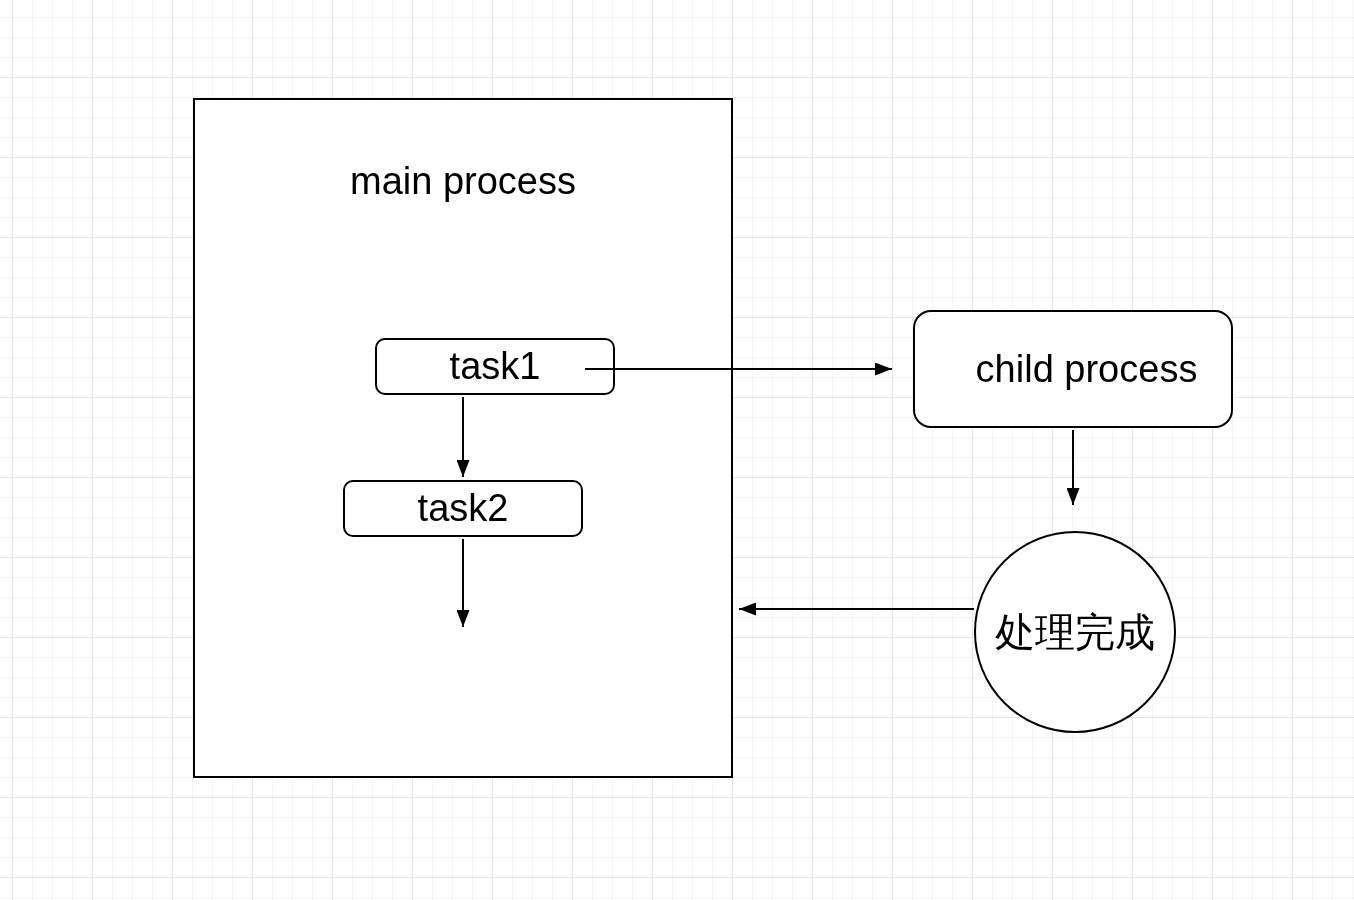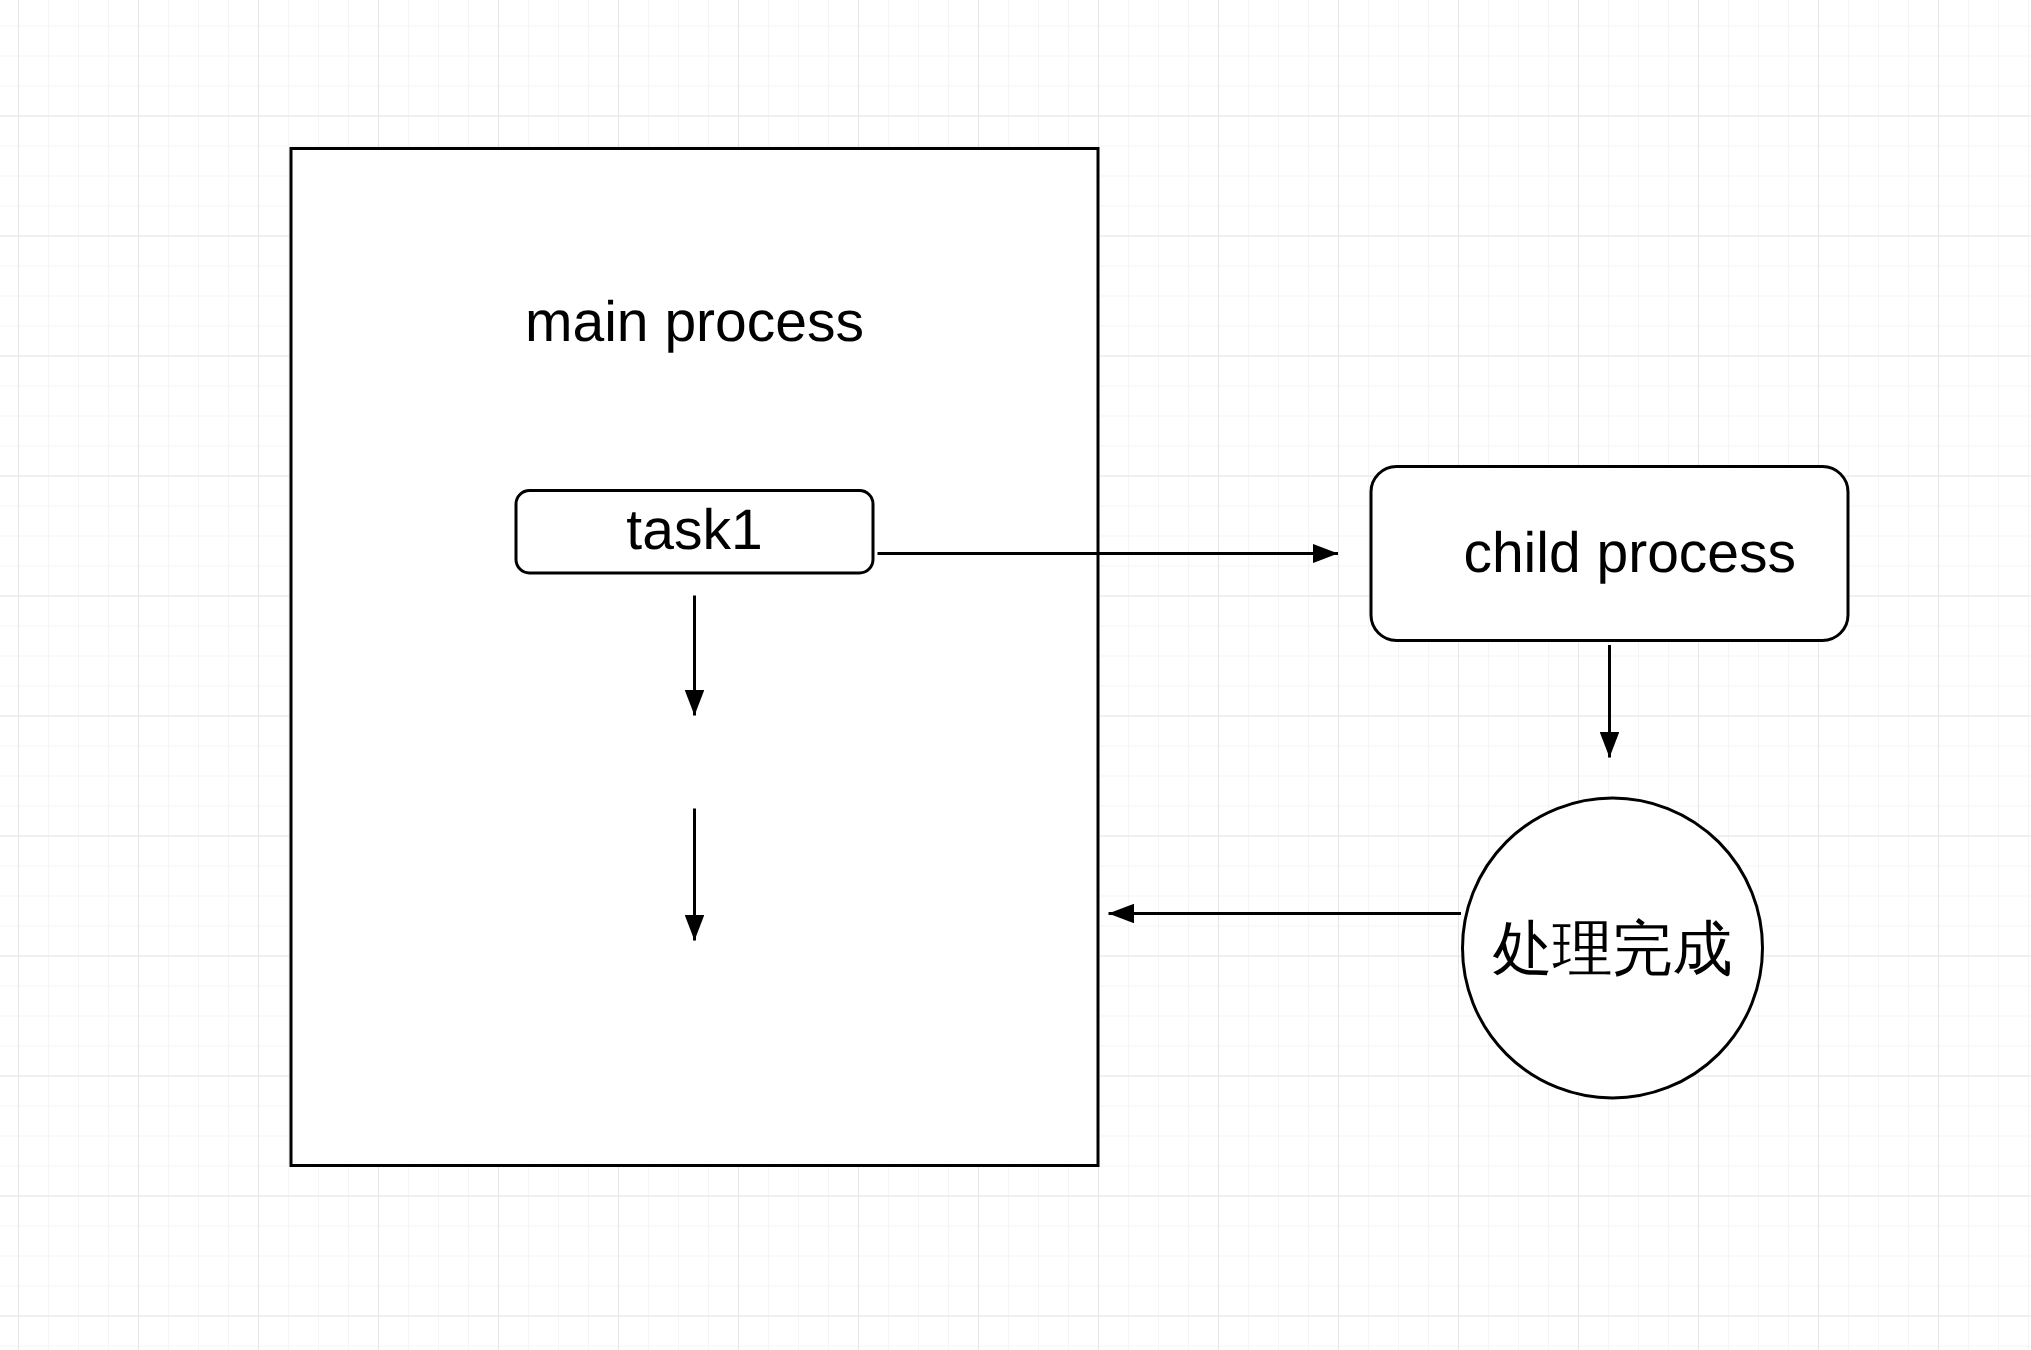--- a/index.html
+++ b/index.html
@@ -39,29 +39,28 @@
     border-radius: 0;
     align-items: flex-start;
   }
   .container-title {
     position: absolute;
     left: 193px; top: 159px;
     width: 540px;
     text-align: center;
     font-size: 38px;
     line-height: 44px;
-    margin-top: 34px;
   }
   .task {
     left: 343px;
     width: 240px; height: 57px;
     border-radius: 10px;
     font-size: 38px;
   }
-  .task-1 { top: 326px; }
+  .task-1 { top: 338px; margin-left: 32px; }
   .task-2 { top: 480px; }
   .task-3 { top: 630px; }
   .child {
     left: 913px; top: 310px;
     width: 320px; height: 118px;
     border-radius: 18px;
     font-size: 38px;
     padding-left: 27px;
   }
   .circle {
@@ -95,20 +94,23 @@
 <body>
 
 <div class="canvas">
 
   <div class="node container-rect"></div>
   <div class="container-title">main process</div>
 
   <div class="node task task-1">
     <span>task1</span>
   </div>
+  <div class="node task task-2">
+    <span>task2</span>
+  </div>
 
   <div class="node child">
     <span>child process</span>
   </div>
 
   <div class="node circle">
     <span>处理完成</span>
   </div>
 
 

